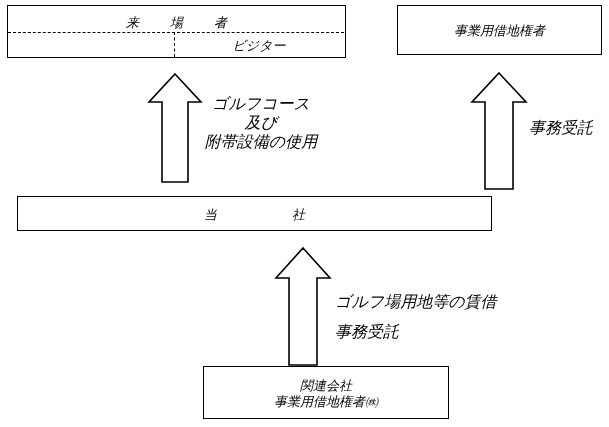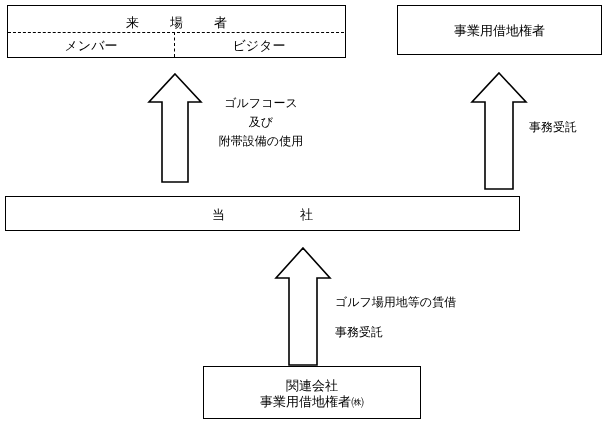--- a/index.html
+++ b/index.html
@@ -8,20 +8,21 @@
     background: #ffffff;
   }
   #canvas {
     position: relative;
     width: 609px;
     height: 427px;
     background: #ffffff;
     font-family: "Liberation Serif", "DejaVu Serif", serif;
     color: #000000;
     overflow: hidden;
+    font-style: italic;
   }
   .box {
     position: absolute;
     border: 1.5px solid #000000;
     box-sizing: border-box;
     background: #ffffff;
   }
   .box-label {
     position: absolute;
     left: 0;
@@ -46,37 +47,36 @@
     box-sizing: border-box;
   }
   .arrow {
     position: absolute;
   }
   .arrow svg {
     display: block;
   }
   .note {
     position: absolute;
-    font-size: 12px;
+    font-size: 16px;
     line-height: 19px;
     white-space: nowrap;
   }
   .note.center { text-align: center; }
   .note.left { text-align: left; }
 </style>
 </head>
 <body>
 
 <div id="canvas">
 
   <div class="box" style="left:7px; top:5px; width:339px; height:53px;">
     <div class="box-label wide-space" style="top:8px;">来　場　者</div>
     <div class="dashed-h" style="left:0px; top:26px; width:336px;"></div>
     <div class="dashed-v" style="left:166px; top:26px; height:25px;"></div>
-    <div class="box-label" style="left:0px; width:166px; top:31px;">メンバー</div>
     <div class="box-label" style="left:166px; width:170px; top:31px;">ビジター</div>
   </div>
 
   <div class="box" style="left:397px; top:5px; width:205px; height:50px;">
     <div class="box-label" style="top:16px;">事業用借地権者</div>
   </div>
 
   <div class="arrow" style="left:147px; top:72px;">
     <svg width="56" height="112" viewBox="0 0 56 112">
       <polygon points="28,2 54,30 41,30 41,110 15,110 15,30 2,30" fill="#ffffff" stroke="#000000" stroke-width="1.6" stroke-linejoin="miter"></polygon>
@@ -90,32 +90,32 @@
 
   <div class="arrow" style="left:470px; top:71px;">
     <svg width="58" height="120" viewBox="0 0 58 120">
       <polygon points="29,2 56,31 43,31 43,118 15,118 15,31 2,31" fill="#ffffff" stroke="#000000" stroke-width="1.6" stroke-linejoin="miter"></polygon>
     </svg>
   </div>
   <div class="note left" style="left:529px; top:118px; width:80px;">
     <div>事務受託</div>
   </div>
 
-  <div class="box" style="left:5px; top:196px; width:515px; height:35px;">
+  <div class="box" style="left:17px; top:196px; width:475px; height:35px;">
     <div class="box-label wide-space" style="top:9px;">当　　　社</div>
   </div>
 
   <div class="arrow" style="left:274px; top:246px;">
     <svg width="58" height="121" viewBox="0 0 58 121">
       <polygon points="29,2 56,32 43,32 43,119 15,119 15,32 2,32" fill="#ffffff" stroke="#000000" stroke-width="1.6" stroke-linejoin="miter"></polygon>
     </svg>
   </div>
   <div class="note left" style="left:335px; top:287px; width:200px; line-height:30px;">
     <div>ゴルフ場用地等の賃借</div>
     <div>事務受託</div>
   </div>
 
-  <div class="box" style="left:203px; top:366px; width:218px; height:53px;">
+  <div class="box" style="left:203px; top:366px; width:246px; height:53px;">
     <div class="box-label" style="top:10px;">関連会社</div>
     <div class="box-label" style="top:26px;">事業用借地権者㈱</div>
   </div>
 
 </div>
 
 </body></html>

